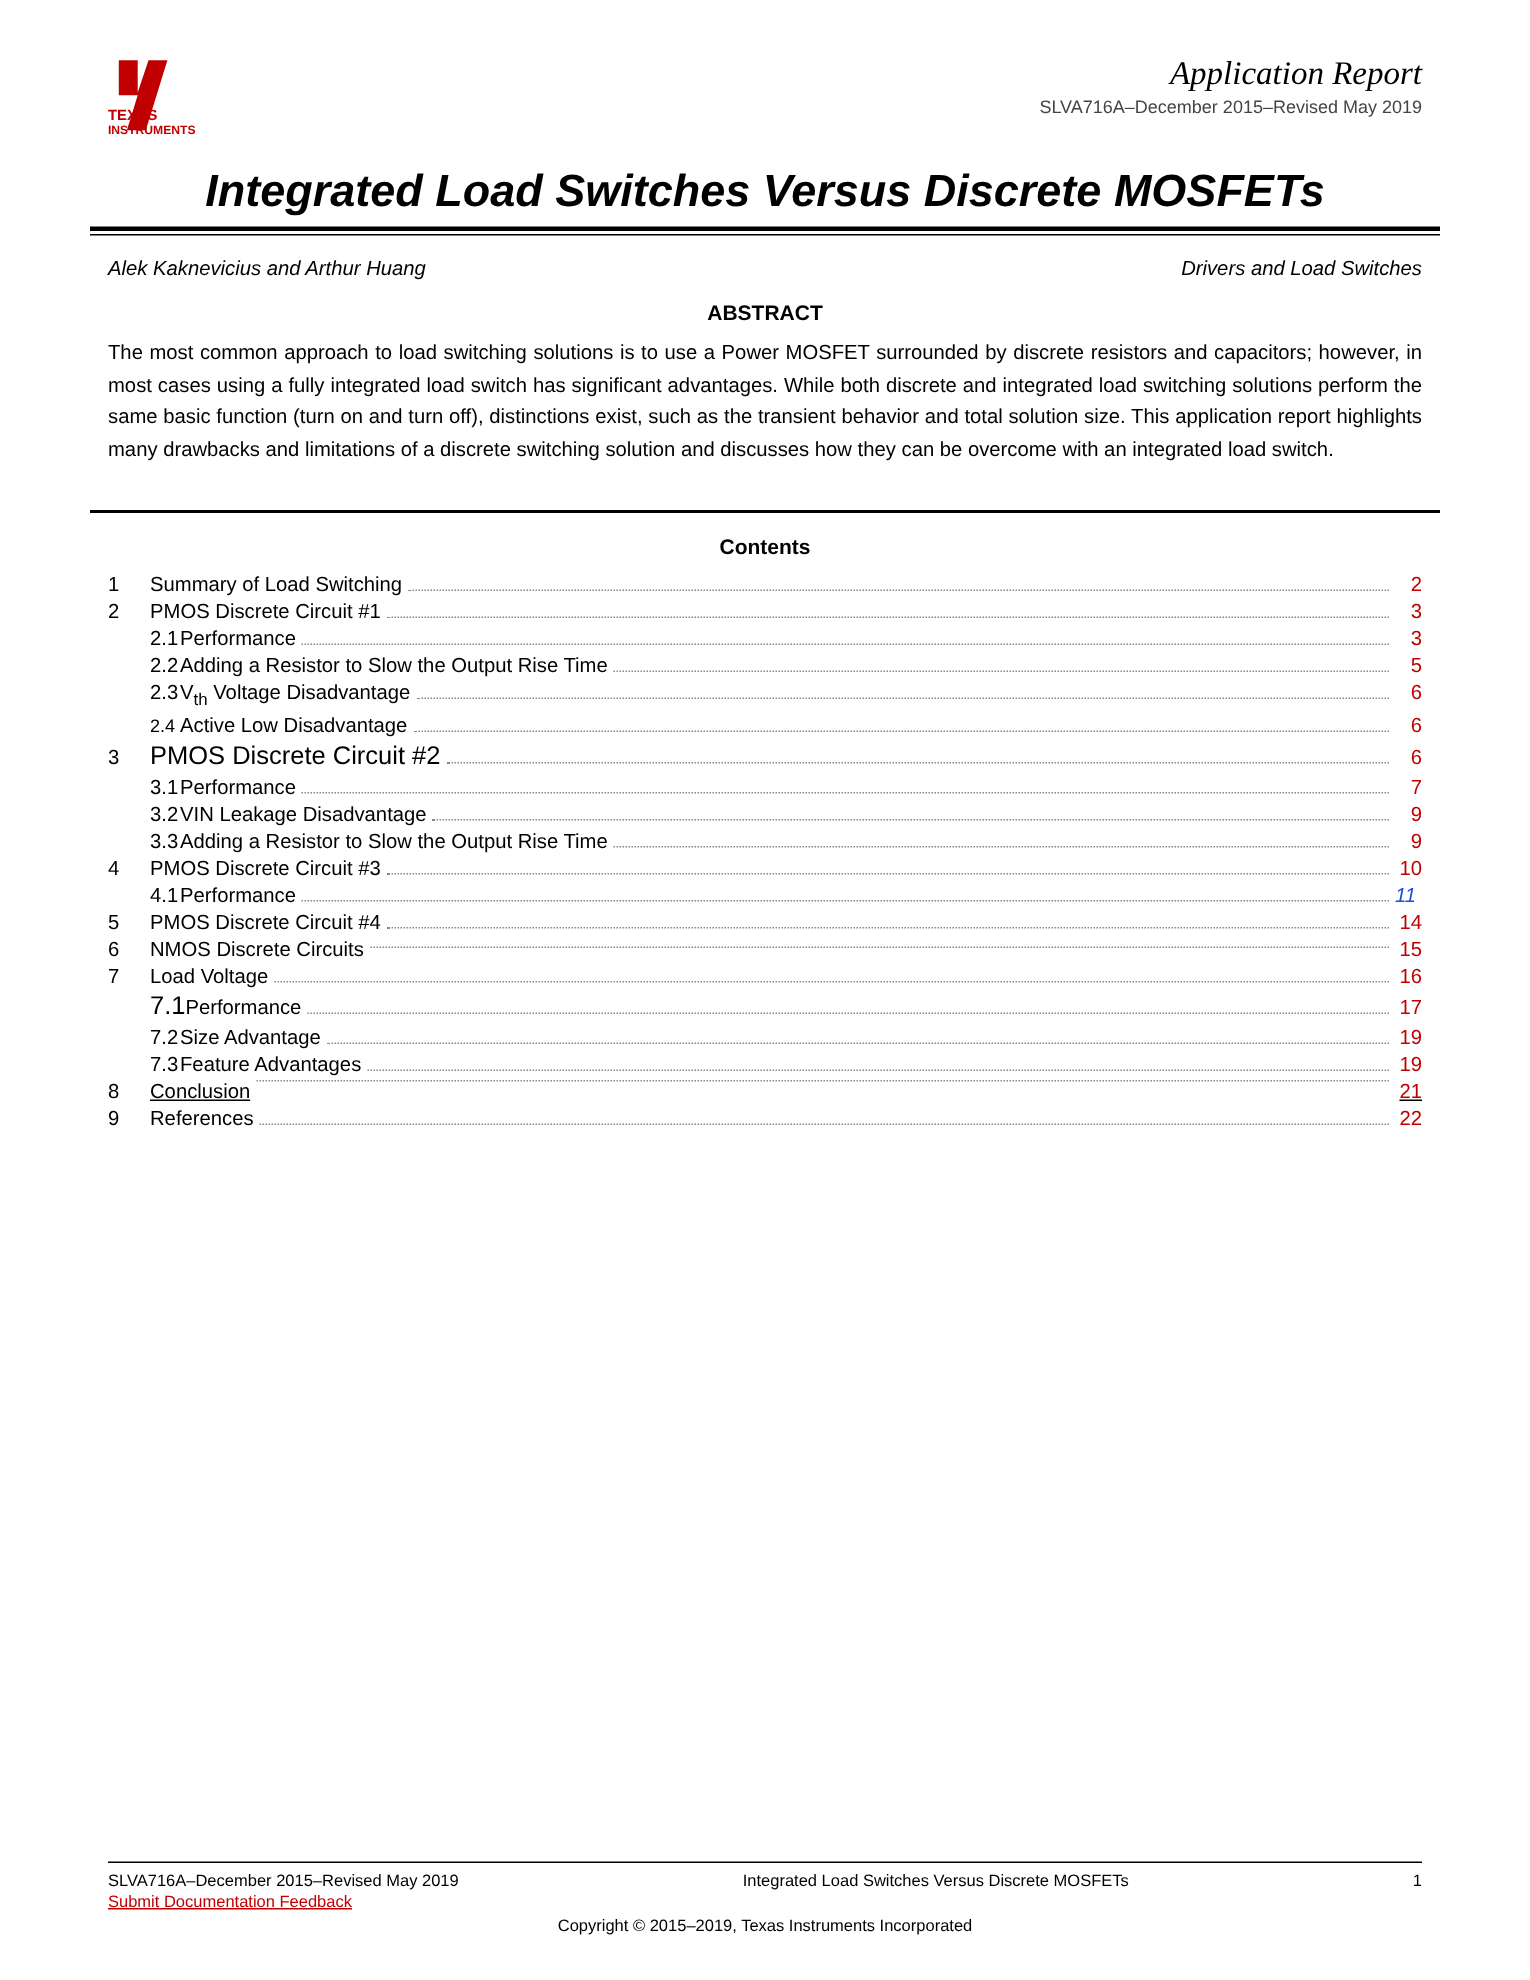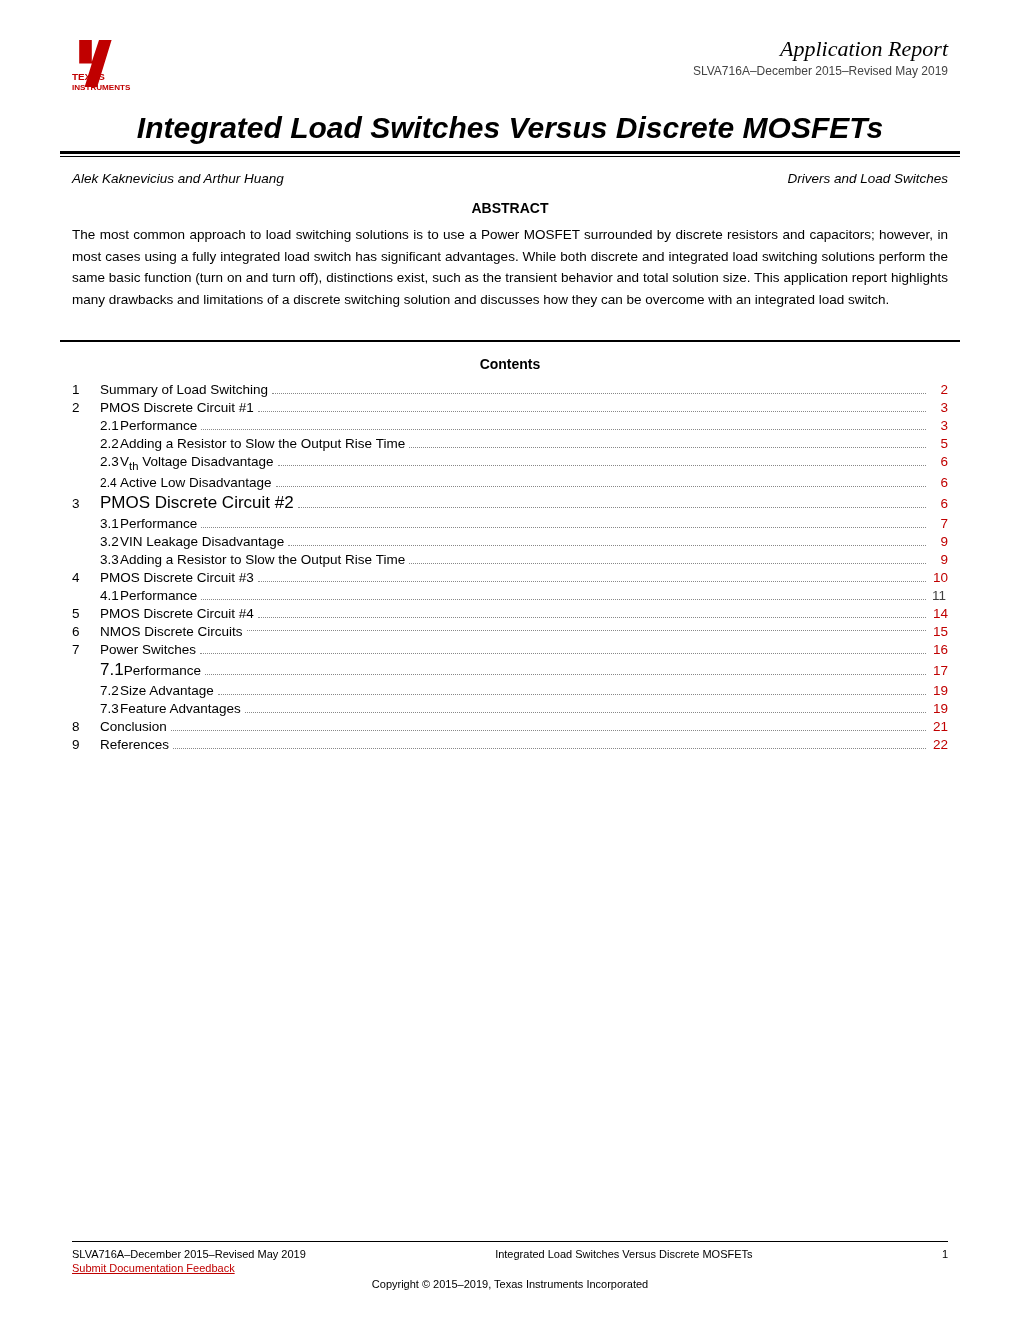--- a/index.html
+++ b/index.html
@@ -341,21 +341,21 @@
         <span style="flex:1;border-bottom:1px dotted #888;margin:0 4px 3px 4px;min-width:20px;"></span>
         <a href="#" style="color:#c00000;font-size:13.5px;min-width:18px;text-align:right;text-decoration:none;">10</a>
       </span>
     </div>
         <div class="toc-row">
       <span style="min-width:28px;font-size:13.5px;">&nbsp;</span>
           <span style="min-width:20px;font-size:13.5px;">4.1</span>
       <span style="flex:1;display:flex;align-items:baseline;">
         <span style="white-space:nowrap;font-size:13.5px;">Performance</span>
         <span style="flex:1;border-bottom:1px dotted #888;margin:0 4px 3px 4px;min-width:20px;"></span>
-        <a href="#" style="color:#404040;font-size:13.5px;min-width:18px;text-align:center;text-decoration:none;">11</a>
+        <a href="#" style="color:#1d4ed8;font-size:13.5px;min-width:18px;text-align:left;text-decoration:none;font-style:italic;">11</a>
       </span>
     </div>
         <div class="toc-row">
       <span style="min-width:28px;font-size:13.5px;">5</span>
       <span style="flex:1;display:flex;align-items:baseline;">
         <span style="white-space:nowrap;font-size:13.5px;">PMOS Discrete Circuit #4</span>
         <span style="flex:1;border-bottom:1px dotted #888;margin:0 4px 3px 4px;min-width:20px;"></span>
         <a href="#" style="color:#c00000;font-size:13.5px;min-width:18px;text-align:right;text-decoration:none;">14</a>
       </span>
     </div>
@@ -363,21 +363,21 @@
       <span style="min-width:28px;font-size:13.5px;">6</span>
       <span style="flex:1;display:flex;align-items:center;">
         <span style="white-space:nowrap;font-size:13.5px;">NMOS Discrete Circuits</span>
         <span style="flex:1;border-bottom:1px dotted #888;margin:0 4px 3px 4px;min-width:20px;"></span>
         <a href="#" style="color:#c00000;font-size:13.5px;min-width:18px;text-align:right;text-decoration:none;">15</a>
       </span>
     </div>
         <div class="toc-row">
       <span style="min-width:28px;font-size:13.5px;">7</span>
       <span style="flex:1;display:flex;align-items:baseline;">
-        <span style="white-space:nowrap;font-size:13.5px;">Power Switches</span>
+        <span style="white-space:nowrap;font-size:13.5px;">Load Voltage</span>
         <span style="flex:1;border-bottom:1px dotted #888;margin:0 4px 3px 4px;min-width:20px;"></span>
         <a href="#" style="color:#c00000;font-size:13.5px;min-width:18px;text-align:right;text-decoration:none;">16</a>
       </span>
     </div>
         <div class="toc-row">
       <span style="min-width:28px;font-size:13.5px;">&nbsp;</span>
           <span style="min-width:20px;font-size:17px;">7.1</span>
       <span style="flex:1;display:flex;align-items:baseline;">
         <span style="white-space:nowrap;font-size:13.5px;">Performance</span>
         <span style="flex:1;border-bottom:1px dotted #888;margin:0 4px 3px 4px;min-width:20px;"></span>
@@ -397,21 +397,21 @@
       <span style="min-width:28px;font-size:13.5px;">&nbsp;</span>
           <span style="min-width:20px;font-size:13.5px;">7.3</span>
       <span style="flex:1;display:flex;align-items:baseline;">
         <span style="white-space:nowrap;font-size:13.5px;">Feature Advantages</span>
         <span style="flex:1;border-bottom:1px dotted #888;margin:0 4px 3px 4px;min-width:20px;"></span>
         <a href="#" style="color:#c00000;font-size:13.5px;min-width:18px;text-align:right;text-decoration:none;">19</a>
       </span>
     </div>
         <div class="toc-row">
       <span style="min-width:28px;font-size:13.5px;">8</span>
-      <span style="flex:1;display:flex;align-items:flex-end;">
+      <span style="flex:1;display:flex;align-items:flex-start;text-decoration:underline;">
         <span style="white-space:nowrap;font-size:13.5px;">Conclusion</span>
         <span style="flex:1;border-bottom:1px dotted #888;margin:0 4px 3px 4px;min-width:20px;"></span>
         <a href="#" style="color:#c00000;font-size:13.5px;min-width:18px;text-align:right;text-decoration:none;">21</a>
       </span>
     </div>
         <div class="toc-row">
       <span style="min-width:28px;font-size:13.5px;">9</span>
       <span style="flex:1;display:flex;align-items:baseline;">
         <span style="white-space:nowrap;font-size:13.5px;">References</span>
         <span style="flex:1;border-bottom:1px dotted #888;margin:0 4px 3px 4px;min-width:20px;"></span>

